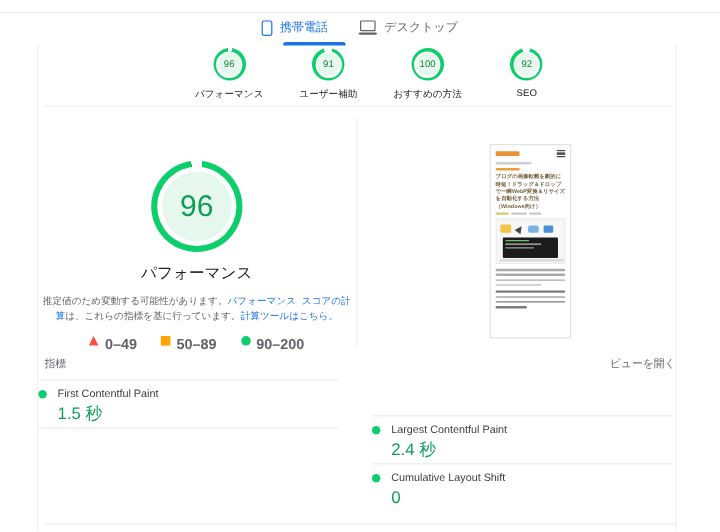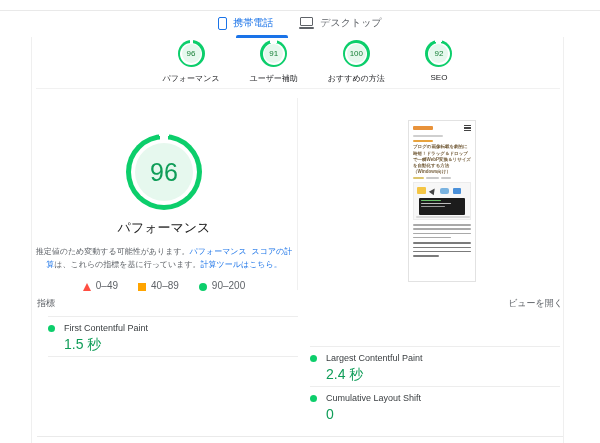--- a/index.html
+++ b/index.html
@@ -38,33 +38,33 @@
     display:flex; align-items:center; justify-content:center; cursor:pointer; }
   .gauge-mid { width:66px; height:66px; border-radius:50%; background:#fff; display:flex; align-items:center; justify-content:center; }
   .gauge-fill { width:58px; height:58px; border-radius:50%; background:#e6f8ee; display:flex; align-items:center; justify-content:center;
     font-size:25px; color:#0f9d58; }
   .gauge-label { position:absolute; left:31px; top:219px; width:266px; text-align:center; font-size:13px; color:#212121; }
 
   .desc { position:absolute; left:34px; top:246px; width:260px; text-align:center; font-size:8px; line-height:1.6; color:#5f6368;font-family:Liberation Mono, monospace; }
   .desc .lnk { color:#1a73e8; cursor:pointer; }
 
   .legend { position:absolute; left:31px; top:280px; width:266px; display:flex; justify-content:center; gap:20px; align-items:center; }
-  .legend-item { display:flex; align-items:flex-end; gap:5px; font-size:10px; color:#5f6368; }
+  .legend-item { display:flex; align-items:flex-start; gap:5px; font-size:12px; color:#5f6368;font-weight:bold; }
   .tri { width:0; height:0; border-left:4.5px solid transparent; border-right:4.5px solid transparent; border-bottom:8px solid #ff4e42; }
   .sq { width:8px; height:8px; background:#ffa400; }
   .ci { width:8px; height:8px; border-radius:50%; background:#0cce6b; }
 
   .v-divider { position:absolute; left:297px; top:98px; width:1px; height:192px; background:#f0f0f0; }
 
   
   .metrics-header { position:absolute; left:37px; top:297px; width:526px; display:flex; justify-content:space-between;align-items:center; }
   .metrics-title { font-size:9px; color:#5f6368; }
   .metrics-expand { font-size:9px; color:#5f6368; cursor:pointer; }
   .col { position:absolute; top:316px; width:250px; border-top:1px solid #ededed; }
-  .col-left { left:48px; }
+  .col-left { left:32px; }
   .col-right { left:310px;margin-top:30px; }
   .metric { height:40px; padding-top:6px; }
   .metric.bordered { border-bottom:1px solid #ededed; }
   .metric-top { display:flex; align-items:center; gap:9px; }
   .dot { width:7px; height:7px; border-radius:50%; background:#0cce6b; flex:none; }
   .metric-name { font-size:9px; color:#3c4043; }
   .metric-value { margin-left:16px; margin-top:3px; font-size:14px; color:#0f9d58; }
   .bottom-rule { position:absolute; left:37px; top:436px; width:526px; height:1px; background:#eaeaea; }
 
   
@@ -180,21 +180,21 @@
 
   <p class="desc"><span>推定値のため変動する可能性があります。</span><span class="lnk">パフォーマンス スコアの計算</span><span>は、これらの指標を基に行っています。</span><span class="lnk">計算ツールはこちら。</span></p>
 
   <div class="legend">
     <div class="legend-item">
       <span class="tri"></span>
       <span>0–49</span>
     </div>
     <div class="legend-item">
       <span class="sq"></span>
-      <span>40–89</span>
+      <span>50–89</span>
     </div>
     <div class="legend-item">
       <span class="ci"></span>
       <span>90–200</span>
     </div>
   </div>
 
   <div class="v-divider"></div>
 
   <div class="thumb">

